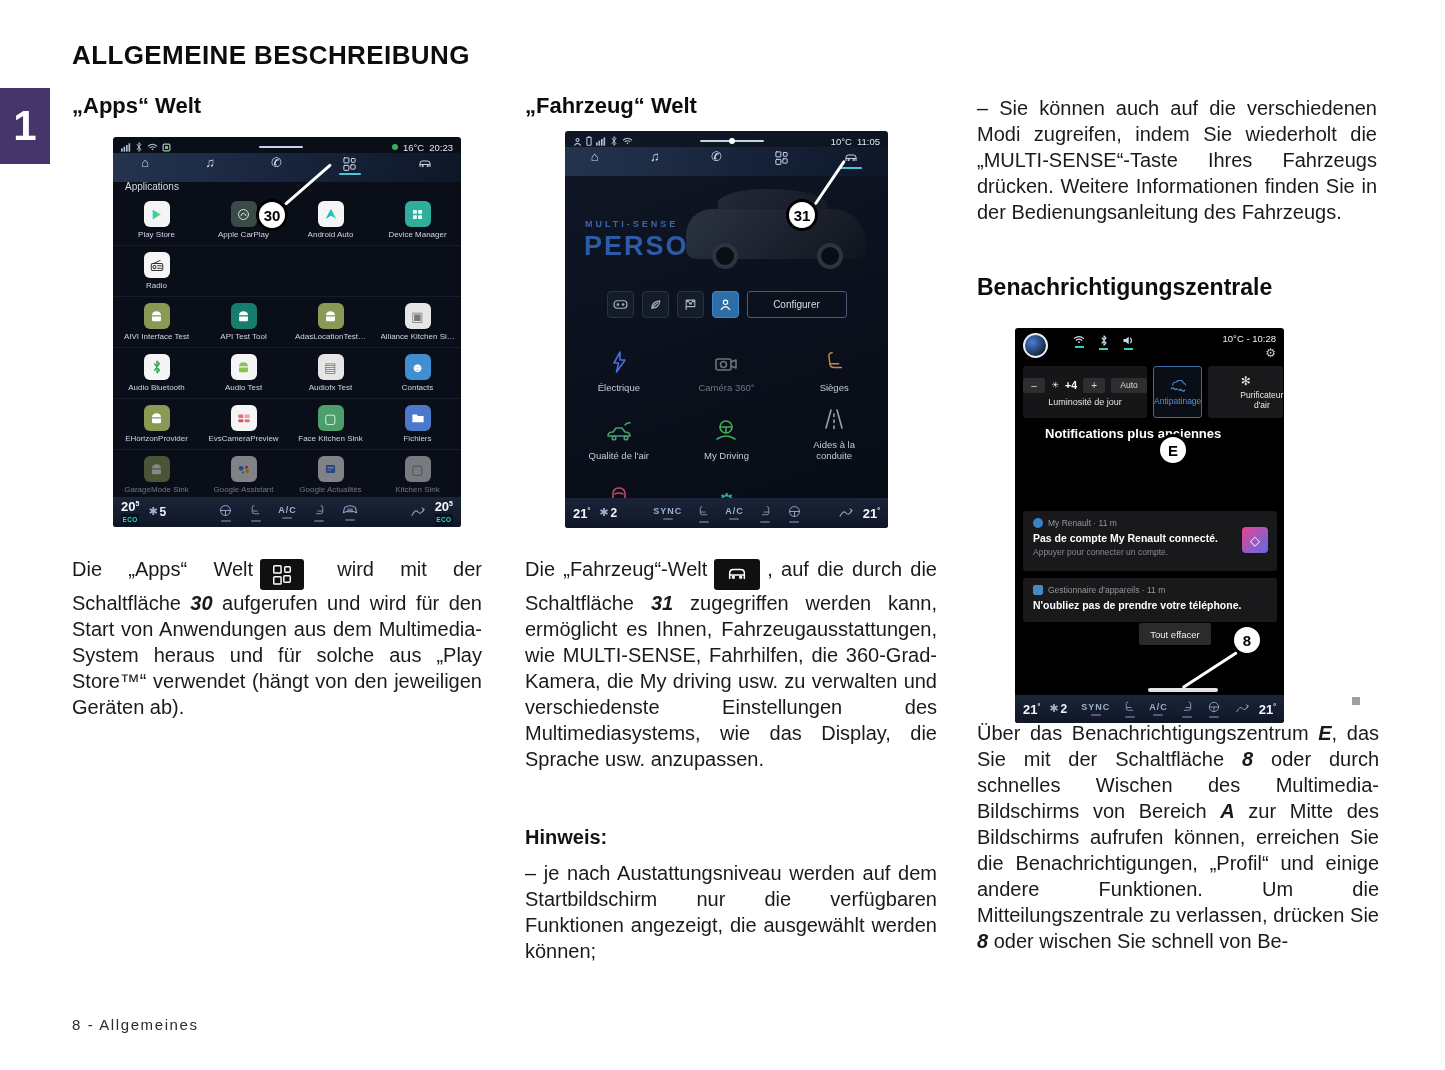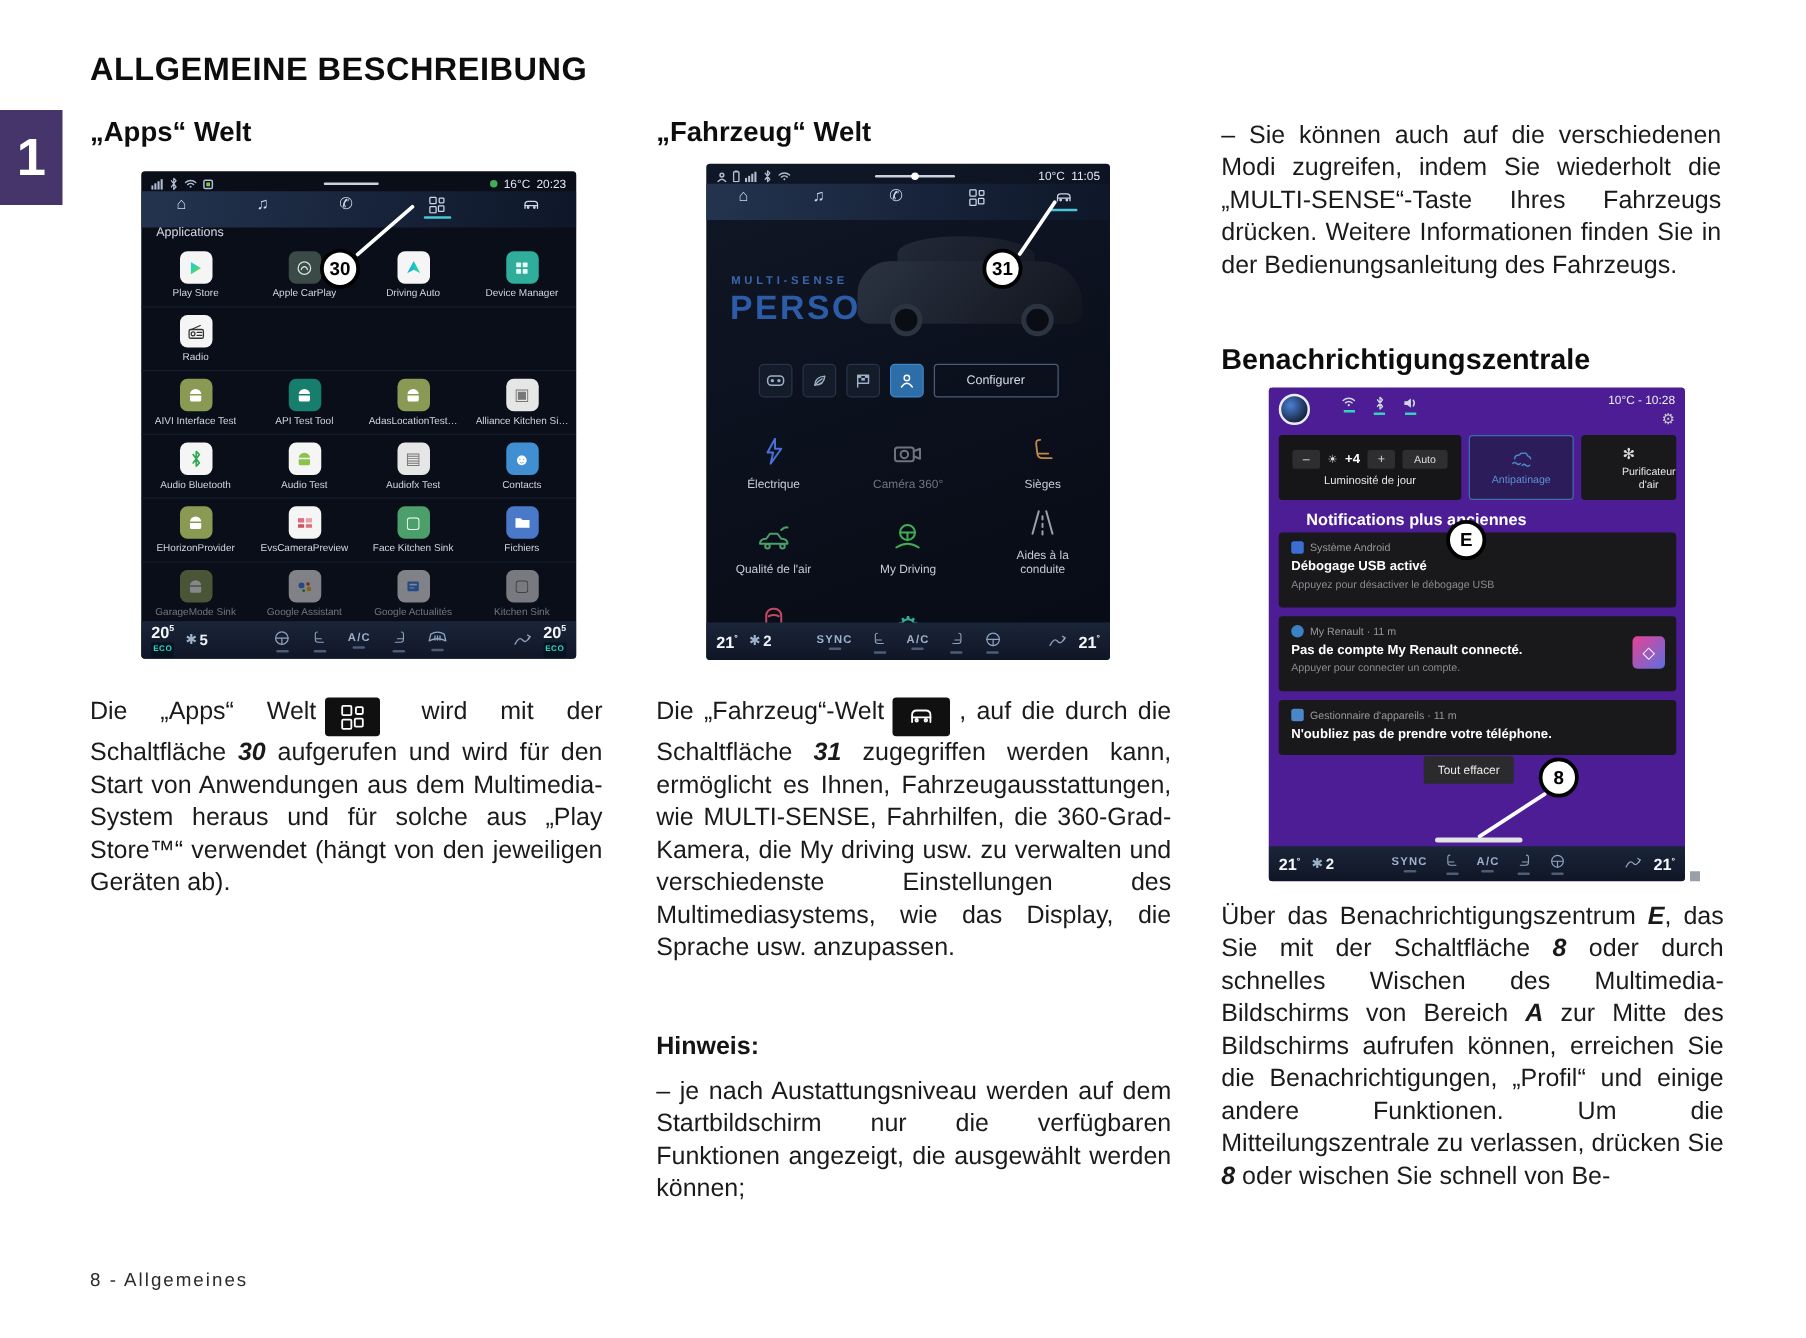--- a/index.html
+++ b/index.html
@@ -62,21 +62,21 @@
   .modes{position:absolute;top:160px;left:0;right:0;display:flex;align-items:center;justify-content:center;gap:8px;}
   .mtile{width:27px;height:27px;border-radius:4px;background:#141b29;border:1px solid #28334a;display:flex;align-items:center;justify-content:center;color:#9fb0c8;box-sizing:border-box;}
   .mtile.active{background:#2d6da8;border-color:#3f86c6;color:#fff;}
   .cfg-btn{width:100px;height:27px;border:1px solid #4a5c78;border-radius:3px;color:#d6dee8;font-size:10px;display:flex;align-items:center;justify-content:center;box-sizing:border-box;}
   .vgrid{position:absolute;top:198px;left:0;right:0;display:grid;grid-template-columns:repeat(3,1fr);grid-auto-rows:68px;}
   .vcell{display:flex;flex-direction:column;align-items:center;justify-content:flex-end;gap:3px;padding-bottom:4px;}
   .vlab{font-size:9.5px;color:#c5cdd9;text-align:center;line-height:11px;max-width:70px;}
   .t-elec{color:#4a6fd8;}.t-cam{color:#6d737d;}.t-cam-l{color:#6e7683;}.t-seat{color:#c08a45;}
   .t-air{color:#49a06a;}.t-drv{color:#3fae54;}.t-aid{color:#98a1ac;}.t-veh{color:#c04a64;}.t-set{color:#2fae9b;font-size:22px;line-height:26px;}
   
-  #screen3{left:1015px;top:310px;width:333px;height:395px;background:#4c1d95;}
+  #screen3{left:1015px;top:328px;width:269px;height:395px;background:#000000;}
   .n-top{position:absolute;top:0;left:0;right:0;height:36px;}
   .avatar{position:absolute;left:8px;top:5px;width:25px;height:25px;border-radius:50%;border:2px solid #e8eef8;background:radial-gradient(circle at 35% 35%,#4a7fd4,#16233c 75%);box-sizing:border-box;}
   .n-sics{position:absolute;left:58px;top:7px;display:flex;gap:14px;color:#cfd8e4;}
   .n-sic{display:flex;flex-direction:column;align-items:center;gap:2px;}
   .n-sic .tdash{width:9px;height:2px;background:#35d0c0;}
   .n-time{position:absolute;right:8px;top:5px;font-size:9.5px;color:#f0f0f0;}
   .gear{position:absolute;right:8px;top:19px;font-size:12px;color:#c8c8c8;line-height:12px;}
   .ctrls{position:absolute;top:38px;left:8px;right:7px;height:52px;display:flex;gap:6px;}
   .bright{width:146px;background:#161618;border-radius:3px;display:flex;flex-direction:column;align-items:center;justify-content:center;gap:4px;}
   .brow{display:flex;align-items:center;gap:6px;}
@@ -200,21 +200,21 @@
             </svg>
           </span>
         <span class="alab">Apple CarPlay</span>
       </div>
       <div class="acell">
         <span class="aic i-white">
             <svg width="14" height="14" viewBox="0 0 24 24">
               <path d="M12 3 L21 20 L12 15 L3 20 Z" fill="url(#ga)"></path>
             </svg>
           </span>
-        <span class="alab">Driving Auto</span>
+        <span class="alab">Android Auto</span>
       </div>
       <div class="acell">
         <span class="aic i-teal">
             <svg width="13" height="13" viewBox="0 0 20 20">
               <g fill="#eafffb">
                 <rect x="3" y="3" width="6" height="6" rx="1"></rect>
                 <rect x="11" y="3" width="6" height="6" rx="1"></rect>
                 <rect x="3" y="11" width="6" height="6" rx="1"></rect>
                 <rect x="11" y="11" width="6" height="6" rx="1"></rect>
               </g>
@@ -752,28 +752,20 @@
           </g>
         </svg>
       <span class="tl">Antipatinage</span>
     </div>
     <div class="purif">
       <span class="pg">✻</span>
       <span class="tl">Purificateur d'air</span>
     </div>
   </div>
   <div class="n-sec">Notifications plus anciennes</div>
-  <div class="ncard" style="top:116px;height:60px;">
-    <span class="napp">
-        <span class="nico"></span>
-        <span>Système Android</span>
-      </span>
-    <div class="ntitle">Débogage USB activé</div>
-    <div class="nsub">Appuyez pour désactiver le débogage USB</div>
-  </div>
   <div class="ncard" style="top:183px;height:60px;">
     <span class="napp">
         <span class="nico round"></span>
         <span>My Renault · 11 m</span>
       </span>
     <div class="ntitle">Pas de compte My Renault connecté.</div>
     <div class="nsub">Appuyer pour connecter un compte.</div>
     <span class="nlogo">◇</span>
   </div>
   <div class="ncard" style="top:250px;height:44px;">

